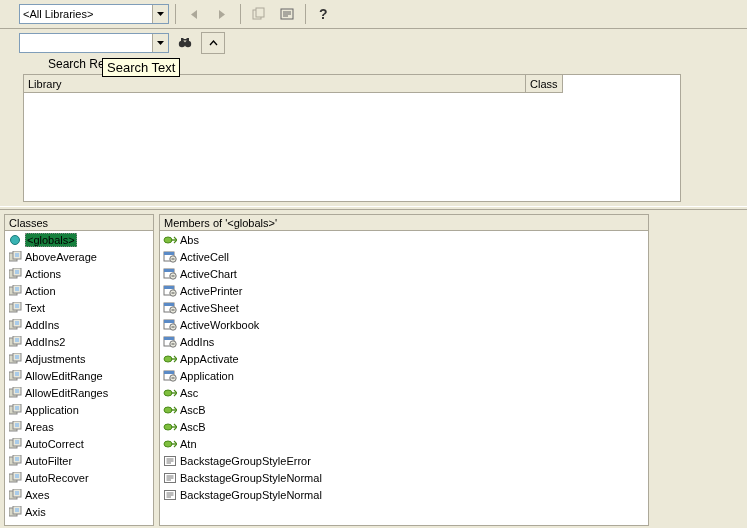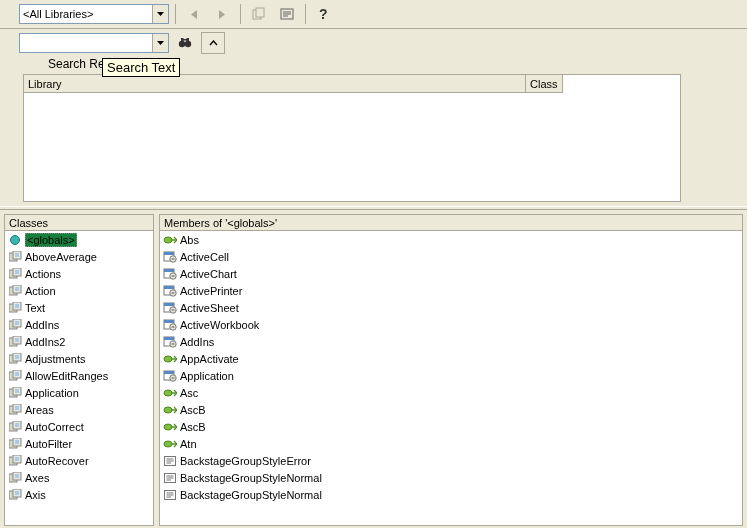--- a/index.html
+++ b/index.html
@@ -94,21 +94,21 @@
     left: 0; top: 206px;
     width: 747px; height: 4px;
     background: #ece9d8;
     border-top: 1px solid #fff;
     border-bottom: 1px solid #aca899;
     cursor: row-resize;
   }
   .lower {
     position: absolute;
     left: 4px; top: 214px;
-    width: 739px; height: 312px;
+    width: 645px; height: 312px;
     display: flex;
   }
   .panel {
     border: 1px solid #aca899;
     background: #fff;
     display: flex; flex-direction: column;
     min-width: 0;
   }
   .panel.left { width: 150px; }
   .splitter-v {
@@ -330,20 +330,30 @@
           <span class="txt">Adjustments</span>
         </div>
         <div class="item">
           <span class="ico">
             <svg width="13" height="12">
               <rect x="0" y="2" width="8" height="8" fill="#d8d8c8" stroke="#888"></rect>
               <rect x="4" y="0" width="8" height="8" fill="#e8e8dc" stroke="#888"></rect>
               <rect x="6" y="2" width="4" height="4" fill="#a9cbe8"></rect>
             </svg>
           </span>
+          <span class="txt">AllowEditRange</span>
+        </div>
+        <div class="item">
+          <span class="ico">
+            <svg width="13" height="12">
+              <rect x="0" y="2" width="8" height="8" fill="#d8d8c8" stroke="#888"></rect>
+              <rect x="4" y="0" width="8" height="8" fill="#e8e8dc" stroke="#888"></rect>
+              <rect x="6" y="2" width="4" height="4" fill="#a9cbe8"></rect>
+            </svg>
+          </span>
           <span class="txt">AllowEditRanges</span>
         </div>
         <div class="item">
           <span class="ico">
             <svg width="13" height="12">
               <rect x="0" y="2" width="8" height="8" fill="#d8d8c8" stroke="#888"></rect>
               <rect x="4" y="0" width="8" height="8" fill="#e8e8dc" stroke="#888"></rect>
               <rect x="6" y="2" width="4" height="4" fill="#a9cbe8"></rect>
             </svg>
           </span>

